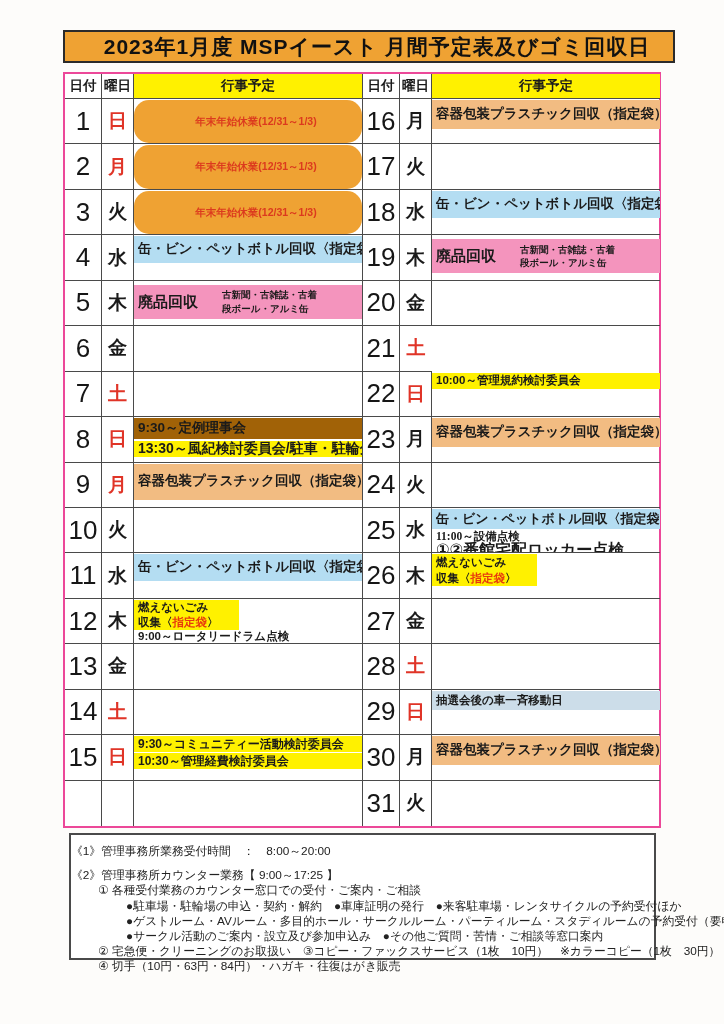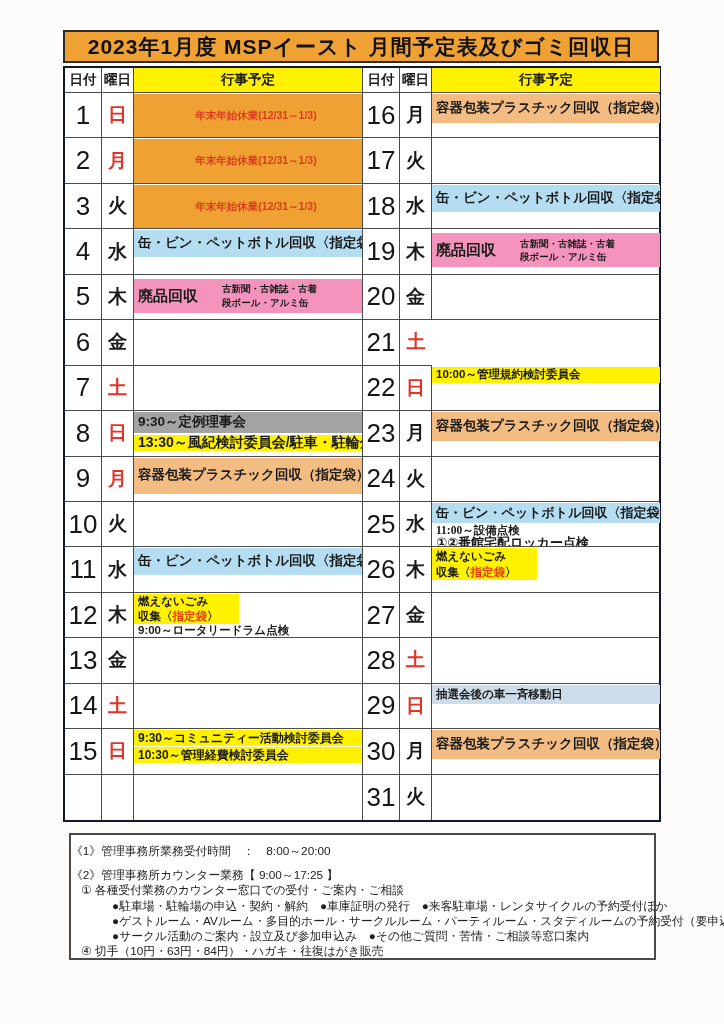--- a/index.html
+++ b/index.html
@@ -9,27 +9,27 @@
     font-family:"Liberation Sans","DejaVu Sans",sans-serif;
     color:#1a1a1a;
     overflow:hidden;
   }
   
   .title-box{
     position:absolute;left:63px;top:30px;width:592px;height:29px;
     background:var(--orange);
     border:2px solid #2b2b2b;
     display:flex;align-items:center;justify-content:center;
-    font-size:21px;font-weight:bold;letter-spacing:1px;color:#111;
+    font-size:21px;font-weight:bold;letter-spacing:1px;color:#111;padding-left:16px;
   }
   
   .cal{
-    position:absolute;left:63px;top:66px;width:594px;
+    position:absolute;left:63px;top:72px;width:594px;
     display:flex;
-    border:2px solid #0f172a;
+    border:2px solid #ec4899;
     background:#fff;
   }
   .cal-half{width:50%;display:flex;flex-direction:column;}
   .cal-half.right{border-left:1px solid #4a4a4a;}
   .cal-row{display:flex;height:45.45px;box-sizing:border-box;}
   .cal-row > div{box-sizing:border-box;border-right:1px solid #4a4a4a;border-bottom:1px solid #4a4a4a;}
   .cal-row > div:last-child{border-right:none;}
   .cal-half .cal-row:last-child > div{border-bottom:none;}
   .header-row{height:25px;}
   .header-row > div{
@@ -41,36 +41,36 @@
     font-size:26px;color:#161616;}
   .c-wd{width:32px;display:flex;align-items:center;justify-content:center;
     font-size:19px;font-weight:bold;}
   .c-wd.red{color:var(--red);}
   .c-ev{flex:1;display:flex;flex-direction:column;padding:1px 0 0 0;overflow:hidden;}
   .ev-line{
     display:flex;align-items:center;
     padding-left:4px;font-weight:bold;line-height:1.1;
     white-space:nowrap;flex-shrink:0;box-sizing:border-box;
   }
-  .ev-line.fill{flex:1;justify-content:center;padding-left:16px;}
+  .ev-line.fill{flex:1;justify-content:center;padding-left:16px;border-radius:15px;}
   .ev-line .red-part{color:#e8380d;}
   .ev-line .subcol{display:flex;flex-direction:column;margin-left:24px;
     font-size:9.5px;font-weight:bold;line-height:1.45;}
   .ev-line .mainlbl{font-size:15px;}
   
   .notes-box{
     position:absolute;left:69px;top:833px;width:587px;height:127px;
     border:2px solid #4a4a4a;background:#fff;
     padding-top:9px;box-sizing:border-box;
     font-size:11.8px;line-height:15.2px;color:#222;
   }
   .note-line{white-space:nowrap;}
   .note-line.ind0{}
-  .note-line.ind1{padding-left:10px;}
-  .note-line.ind2{padding-left:41px;}
+  .note-line.ind1{padding-left:27px;}
+  .note-line.ind2{padding-left:55px;}
   .note-line.gap{margin-bottom:9px;}
 </style>
 </head>
 <body>
 
 <div class="title-box">2023年1月度 MSPイースト 月間予定表及びゴミ回収日</div>
 
 <div class="cal">
   <div class="cal-half left" id="half-left">
       <div class="cal-row header-row">
@@ -126,21 +126,21 @@
       </div>
       <div class="cal-row">
         <div class="c-date">7</div>
         <div class="c-wd red">土</div>
         <div class="c-ev"></div>
       </div>
       <div class="cal-row">
         <div class="c-date">8</div>
         <div class="c-wd red">日</div>
         <div class="c-ev">
-          <div class="ev-line" style="background: #a3a3a3; height: 21px; margin-bottom: 2px; font-size: 13.5px;">9:30～定例理事会</div>
+          <div class="ev-line" style="background: #a16207; height: 21px; margin-bottom: 2px; font-size: 13.5px;">9:30～定例理事会</div>
           <div class="ev-line" style="background: rgb(255, 241, 0); height: 16px; font-size: 14px;">13:30～風紀検討委員会/駐車・駐輪分科会</div>
         </div>
       </div>
       <div class="cal-row">
         <div class="c-date">9</div>
         <div class="c-wd red">月</div>
         <div class="c-ev">
           <div class="ev-line" style="background: rgb(242, 188, 130); height: 36px; font-size: 13.5px;">容器包装プラスチック回収（指定袋）</div>
         </div>
       </div>
@@ -258,21 +258,21 @@
         <div class="c-date">24</div>
         <div class="c-wd">火</div>
         <div class="c-ev"></div>
       </div>
       <div class="cal-row">
         <div class="c-date">25</div>
         <div class="c-wd">水</div>
         <div class="c-ev">
           <div class="ev-line" style="background: rgb(180, 221, 242); height: 20px; margin-bottom: 1px; font-size: 13px;">缶・ビン・ペットボトル回収〈指定袋〉</div>
           <div class="ev-line" style="height: 13px; font-size: 11.5px; font-family: Liberation Serif, serif;">11:00～設備点検</div>
-          <div class="ev-line" style="height: 13px; font-size: 13px;">①②番館宅配ロッカー点検</div>
+          <div class="ev-line" style="height: 13px; font-size: 16px;">①②番館宅配ロッカー点検</div>
         </div>
       </div>
       <div class="cal-row">
         <div class="c-date">26</div>
         <div class="c-wd">木</div>
         <div class="c-ev">
           <div class="ev-line" style="background: rgb(255, 241, 0); height: 16px; width: 46%; font-size: 11.5px;">燃えないごみ</div>
           <div class="ev-line" style="background: rgb(255, 241, 0); height: 16px; width: 46%; font-size: 11.5px;">
             <span>収集〈</span>
             <span class="red-part">指定袋</span>
@@ -312,14 +312,15 @@
     </div>
 </div>
 
 <div class="notes-box" id="notes-box">
     <div class="note-line ind0 gap">《1》管理事務所業務受付時間　：　8:00～20:00</div>
     <div class="note-line ind0">《2》管理事務所カウンター業務【 9:00～17:25 】</div>
     <div class="note-line ind1">① 各種受付業務のカウンター窓口での受付・ご案内・ご相談</div>
     <div class="note-line ind2">●駐車場・駐輪場の申込・契約・解約　●車庫証明の発行　●来客駐車場・レンタサイクルの予約受付ほか</div>
     <div class="note-line ind2">●ゲストルーム・AVルーム・多目的ホール・サークルルーム・パーティルーム・スタディルームの予約受付（要申込書記載）</div>
     <div class="note-line ind2">●サークル活動のご案内・設立及び参加申込み　●その他ご質問・苦情・ご相談等窓口案内</div>
+    <div class="note-line ind1">② 宅急便・クリーニングのお取扱い　③コピー・ファックスサービス（1枚　10円）　※カラーコピー（1枚　30円）</div>
     <div class="note-line ind1">④ 切手（10円・63円・84円）・ハガキ・往復はがき販売</div>
   </div>
 
 </body></html>

